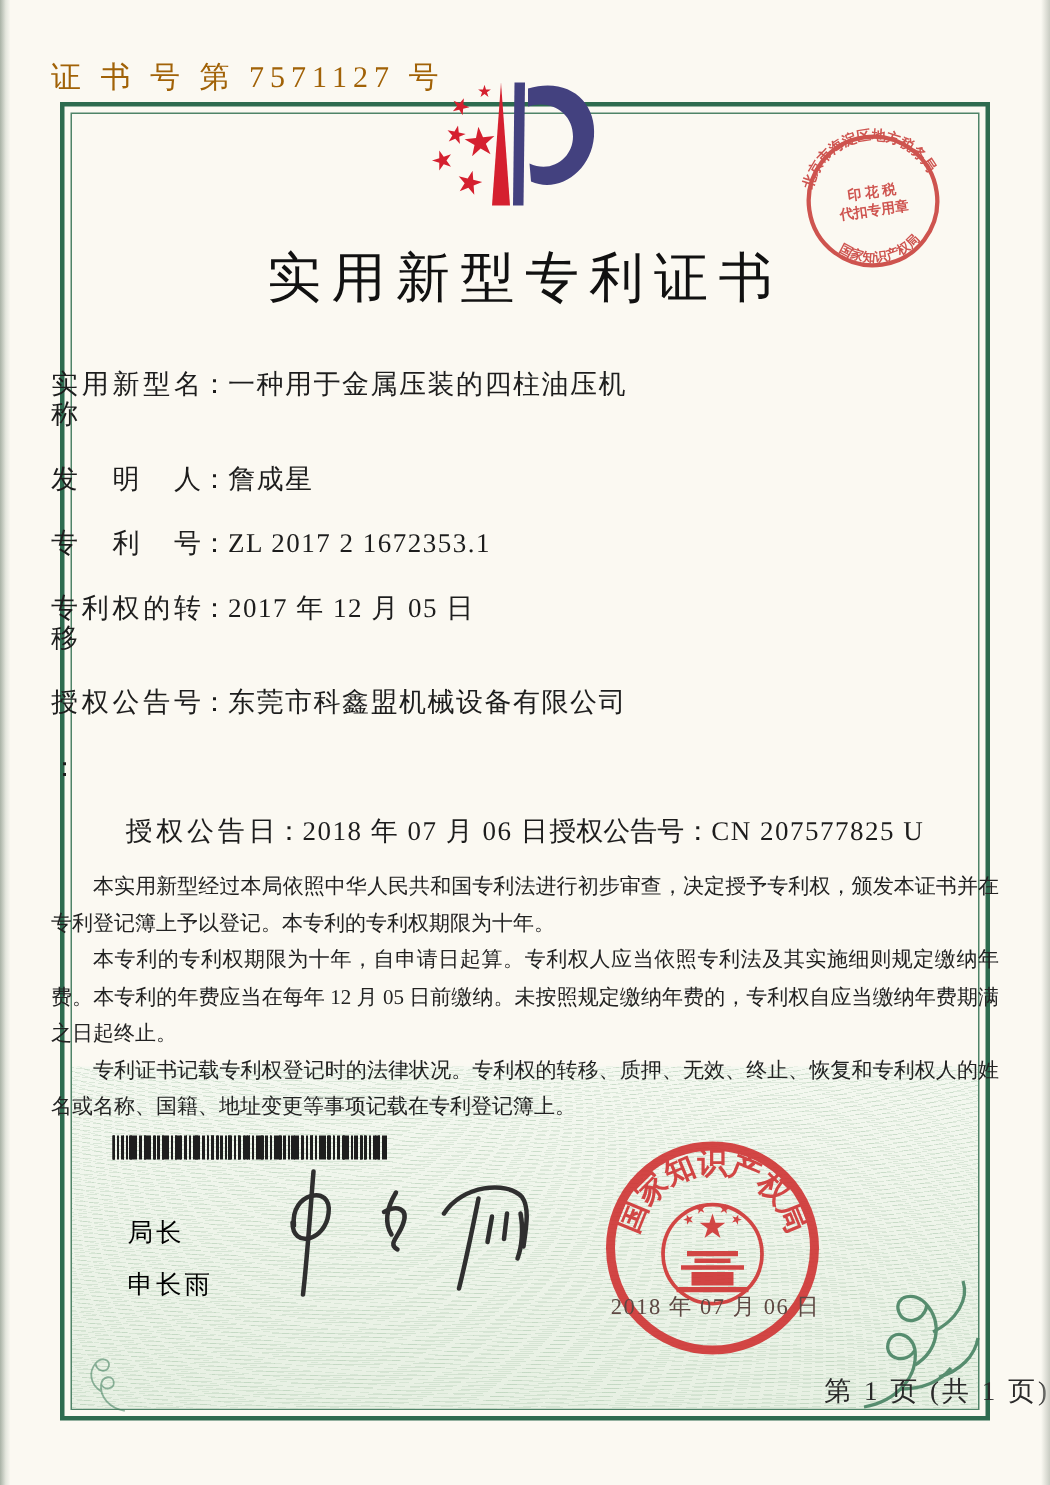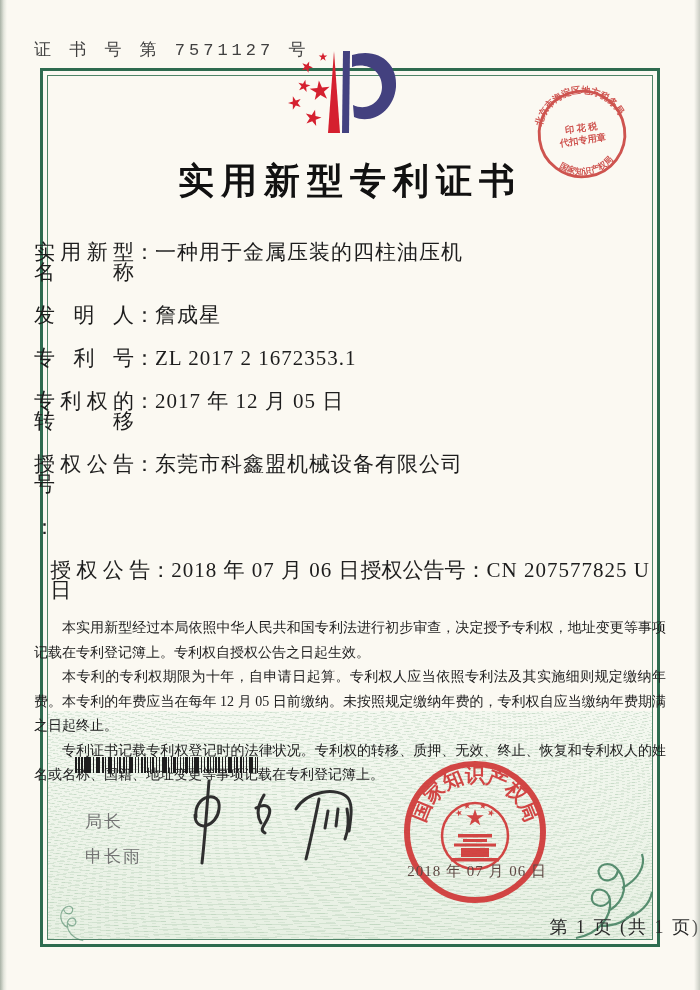--- a/index.html
+++ b/index.html
@@ -39,48 +39,48 @@
     background:
       repeating-radial-gradient(1400px 420px at 30% -120px, rgba(122,168,128,0) 0 7px, rgba(122,168,128,.20) 7px 8.5px),
       repeating-radial-gradient(1300px 380px at 78% -100px, rgba(122,168,128,0) 0 8px, rgba(110,160,118,.14) 8px 9.5px),
       linear-gradient(#f4f8f0,#e7f0e3);
     z-index:0;
   }
   .content{
     position:absolute;left:0;top:0;right:0;
     padding:38px 34px 0 34px;z-index:1;
   }
-  .cert-no{font-size:17px;letter-spacing:4px;color:#404040;font-family:Liberation Mono, monospace;}
+  .cert-no{font-size:20px;letter-spacing:4px;color:#a16207;}
   .logo-wrap{text-align:center;margin-top:-16px;height:102px;}
   .title{
-    text-align:center;font-size:36px;font-weight:bold;letter-spacing:7px;
+    text-align:center;font-size:36px;font-weight:normal;letter-spacing:7px;
     margin-top:10px;color:#111;
   }
-  .fields{margin-top:36px;font-size:21px;}
+  .fields{margin-top:36px;font-size:18px;}
   .frow{display:flex;margin-bottom:23px;line-height:20px;}
   .flabel{
     display:inline-block;width:100px;text-align:justify;text-align-last:justify;
     flex:0 0 100px;
   }
   .fcolon{flex:0 0 14px;}
   .fvalue{flex:1 1 auto;letter-spacing:1px;}
   .frow.addr .fvalue{max-width:424px;}
   .frow.grantrow{justify-content:center;margin-bottom:0;}
   .fgroup{display:flex;}
   .paras{margin-top:16px;font-size:14px;line-height:24.5px;text-align:justify;color:#222;}
   .paras p{margin:0;text-indent:2em;}
   
   .barcode{
     position:absolute;left:75px;top:757px;width:183px;height:16px;z-index:2;
     background-image:
       repeating-linear-gradient(90deg,#1e1e1e 0 1.5px,rgba(0,0,0,0) 1.5px 3px),
       repeating-linear-gradient(90deg,#1e1e1e 0 1px,rgba(0,0,0,0) 1px 7px),
       repeating-linear-gradient(90deg,#1e1e1e 0 2px,rgba(0,0,0,0) 2px 11px);
   }
-  .signer{position:absolute;left:85px;top:810px;z-index:2;font-size:17px;letter-spacing:2px;color:#737373;}
+  .signer{position:absolute;left:85px;top:810px;z-index:2;font-size:17px;letter-spacing:2px;color:#000000;}
   .signer div{margin-bottom:12px;}
   .signature{position:absolute;left:168px;top:775px;z-index:2;}
   .seal{position:absolute;left:400px;top:757px;z-index:2;}
   .seal-date{
     position:absolute;left:392px;top:862px;width:170px;z-index:3;
     font-size:15px;letter-spacing:1px;color:#5d4742;text-align:center;
   }
   .footer{
     position:absolute;left:0;right:0;top:915px;text-align:right;z-index:2;
     font-size:18px;letter-spacing:2px;color:#2a2a2a;
@@ -180,21 +180,21 @@
         </span>
         <span class="fgroup">
           <span>授权公告号</span>
             <span class="fcolon">：</span>
           <span class="fvalue">CN 207577825 U</span>
         </span>
       </div>
     </div>
 
     <div class="paras">
-      <p>本实用新型经过本局依照中华人民共和国专利法进行初步审查，决定授予专利权，地址变更等事项记载在专利登记簿上。专利权自授权公告之日起生效。</p>
+      <p>本实用新型经过本局依照中华人民共和国专利法进行初步审查，决定授予专利权，颁发本证书并在专利登记簿上予以登记。本专利的专利权期限为十年。</p>
       <p>本专利的专利权期限为十年，自申请日起算。专利权人应当依照专利法及其实施细则规定缴纳年费。本专利的年费应当在每年 12 月 05 日前缴纳。未按照规定缴纳年费的，专利权自应当缴纳年费期满之日起终止。</p>
       <p>专利证书记载专利权登记时的法律状况。专利权的转移、质押、无效、终止、恢复和专利权人的姓名或名称、国籍、地址变更等事项记载在专利登记簿上。</p>
     </div>
   </div>
 
   <div class="barcode"></div>
 
   <div class="signer">
     <div>局长</div>
     <div>申长雨</div>

